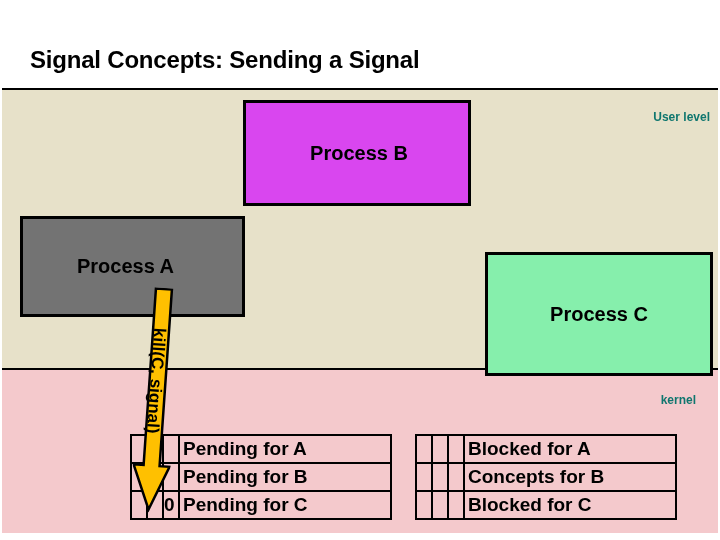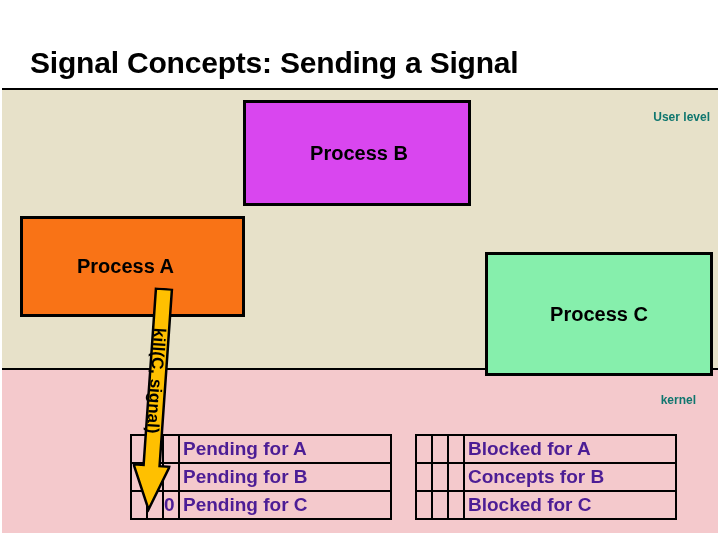--- a/index.html
+++ b/index.html
@@ -15,21 +15,21 @@
     overflow: hidden;
     font-family: "Liberation Sans", sans-serif;
   }
 
   
   #title {
     position: absolute;
     left: 30px;
     top: 46px;
     width: 660px;
-    font-size: 30px;
+    font-size: 24px;
     font-weight: bold;
     color: #000000;
     letter-spacing: -0.2px;
     white-space: nowrap;
   }
 
   
   .region {
     position: absolute;
     box-sizing: border-box;
@@ -93,21 +93,21 @@
     height: 106px;
     background: #d946ef;
   }
   #process-b .proc-label { padding-left: 4px; }
 
   #process-a {
     left: 20px;
     top: 216px;
     width: 225px;
     height: 101px;
-    background: #f97316;
+    background: #737373;
   }
   #process-a .proc-label { padding-right: 14px; }
 
   #process-c {
     left: 485px;
     top: 252px;
     width: 228px;
     height: 124px;
     background: #86efac;
   }
@@ -117,21 +117,21 @@
     position: absolute;
     border-collapse: collapse;
     table-layout: fixed;
   }
   .ktable td {
     border: 2px solid #000000;
     height: 26px;
     padding: 0;
     font-size: 19px;
     font-weight: bold;
-    color: #4c1d95;
+    color: #000000;
     white-space: nowrap;
   }
   .ktable td.slot { width: 14px; }
   .ktable td.name {
     padding-left: 3px;
     text-align: left;
   }
 
   #pending-table { left: 130px; top: 434px; width: 249px; }
   #pending-table td.name { width: 207px; }

